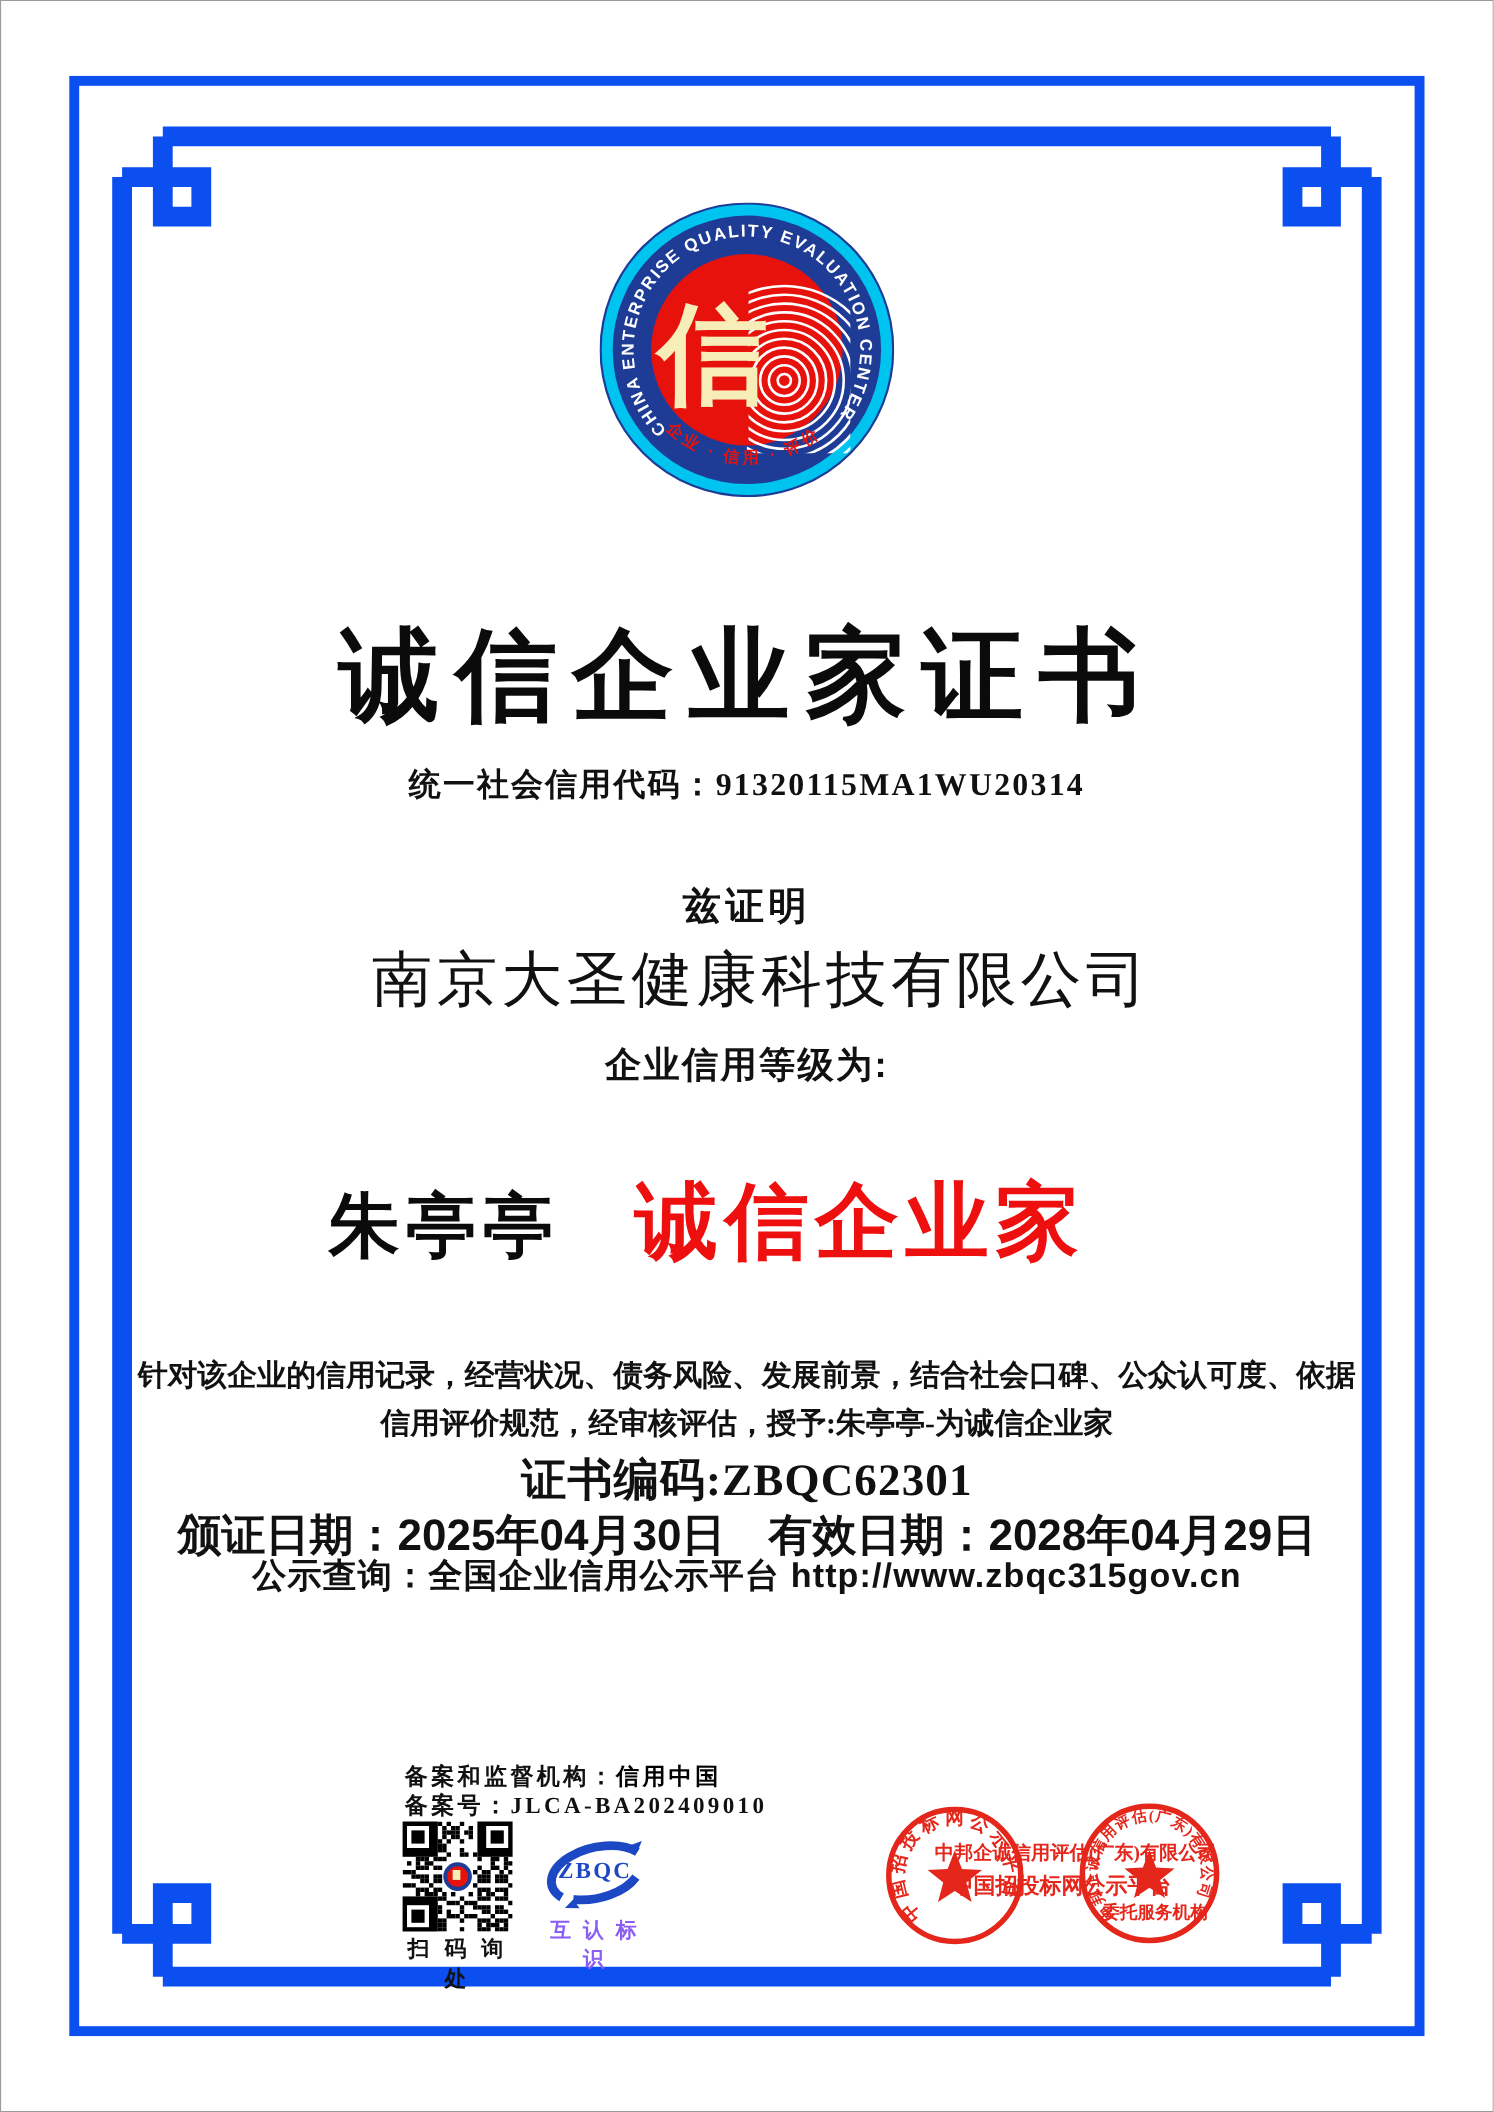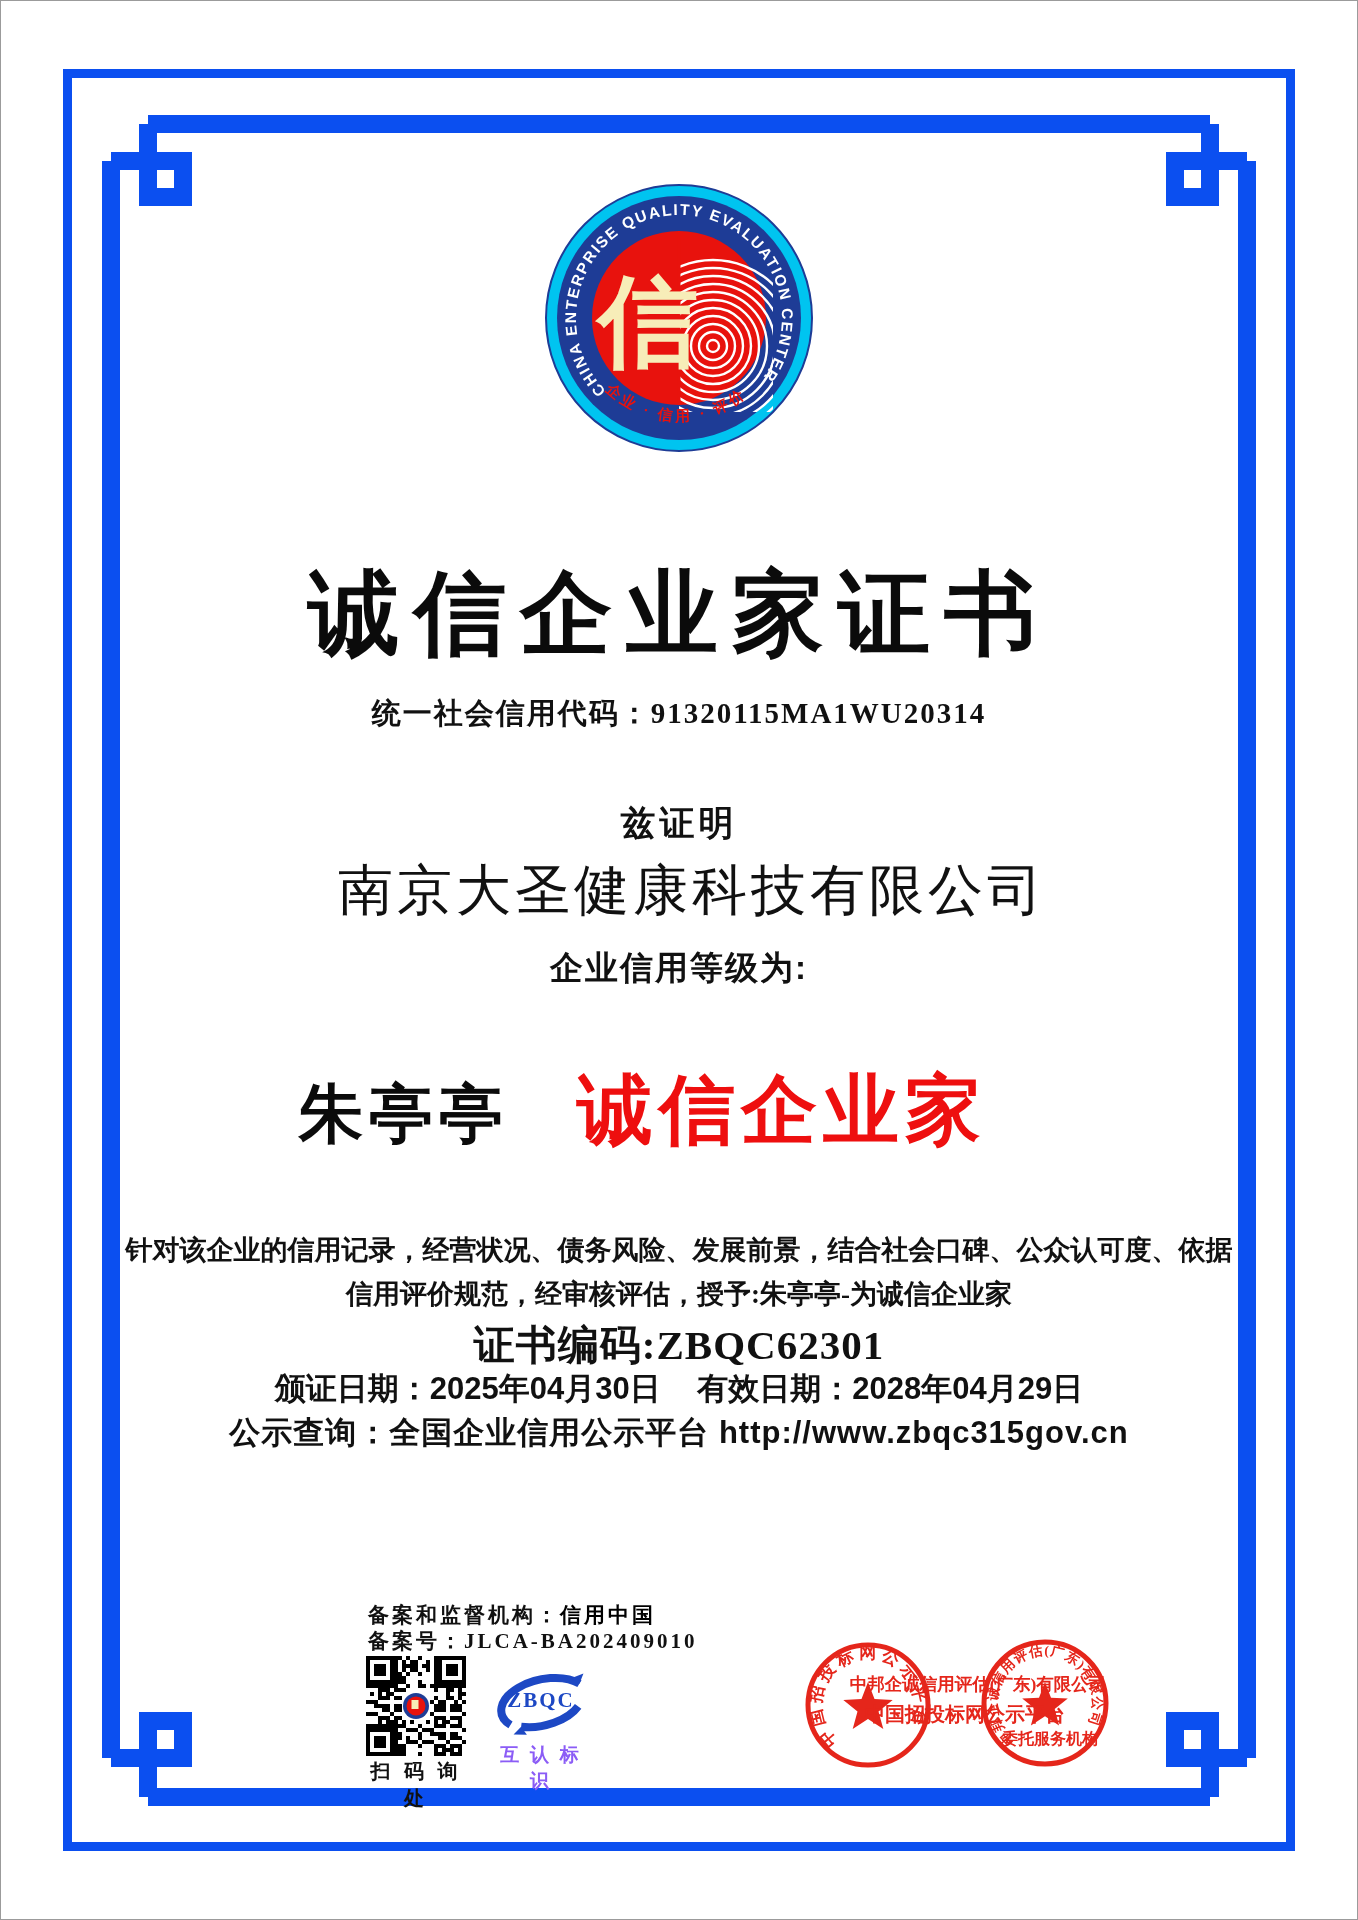--- a/index.html
+++ b/index.html
@@ -20,21 +20,21 @@
   .company{top:854px;font-size:55px;font-weight:normal;letter-spacing:4px;padding-left:13px;}
   .rating-label{top:946px;font-size:33px;font-weight:600;letter-spacing:2px;}
 
   .name-row{top:1060px;left:0;width:100%;display:flex;justify-content:center;
             align-items:baseline;gap:68px;padding-right:96px;box-sizing:border-box;padding-left:24px;}
   .person-name{font-size:64px;font-weight:bold;color:#0b0b0b;letter-spacing:6px;}
   .rating-value{font-size:76px;font-weight:bold;letter-spacing:6px;}
 
   .para{top:1228px;font-size:27px;font-weight:bold;line-height:44px;}
   .cert-no{top:1318px;font-size:41px;font-weight:bold;letter-spacing:1px;}
-  .dates{top:1368px;font-size:31px;font-weight:bold;}
+  .dates{top:1368px;font-size:40px;font-weight:bold;}
   .dates span{margin:0 14px;}
   .query{top:1412px;font-size:31px;font-weight:bold;letter-spacing:1px;}
 
   .record{left:368px;top:1602px;font-size:21px;font-weight:600;letter-spacing:3px;line-height:26px;}
   .qr-caption{left:366px;top:1758px;width:100px;text-align:center;font-size:20px;
               font-weight:bold;letter-spacing:4px;}
   .zbqc-caption{left:486px;top:1742px;width:110px;text-align:center;font-size:19px;
                 letter-spacing:3px;font-weight:600;}
 </style>
 </head>

